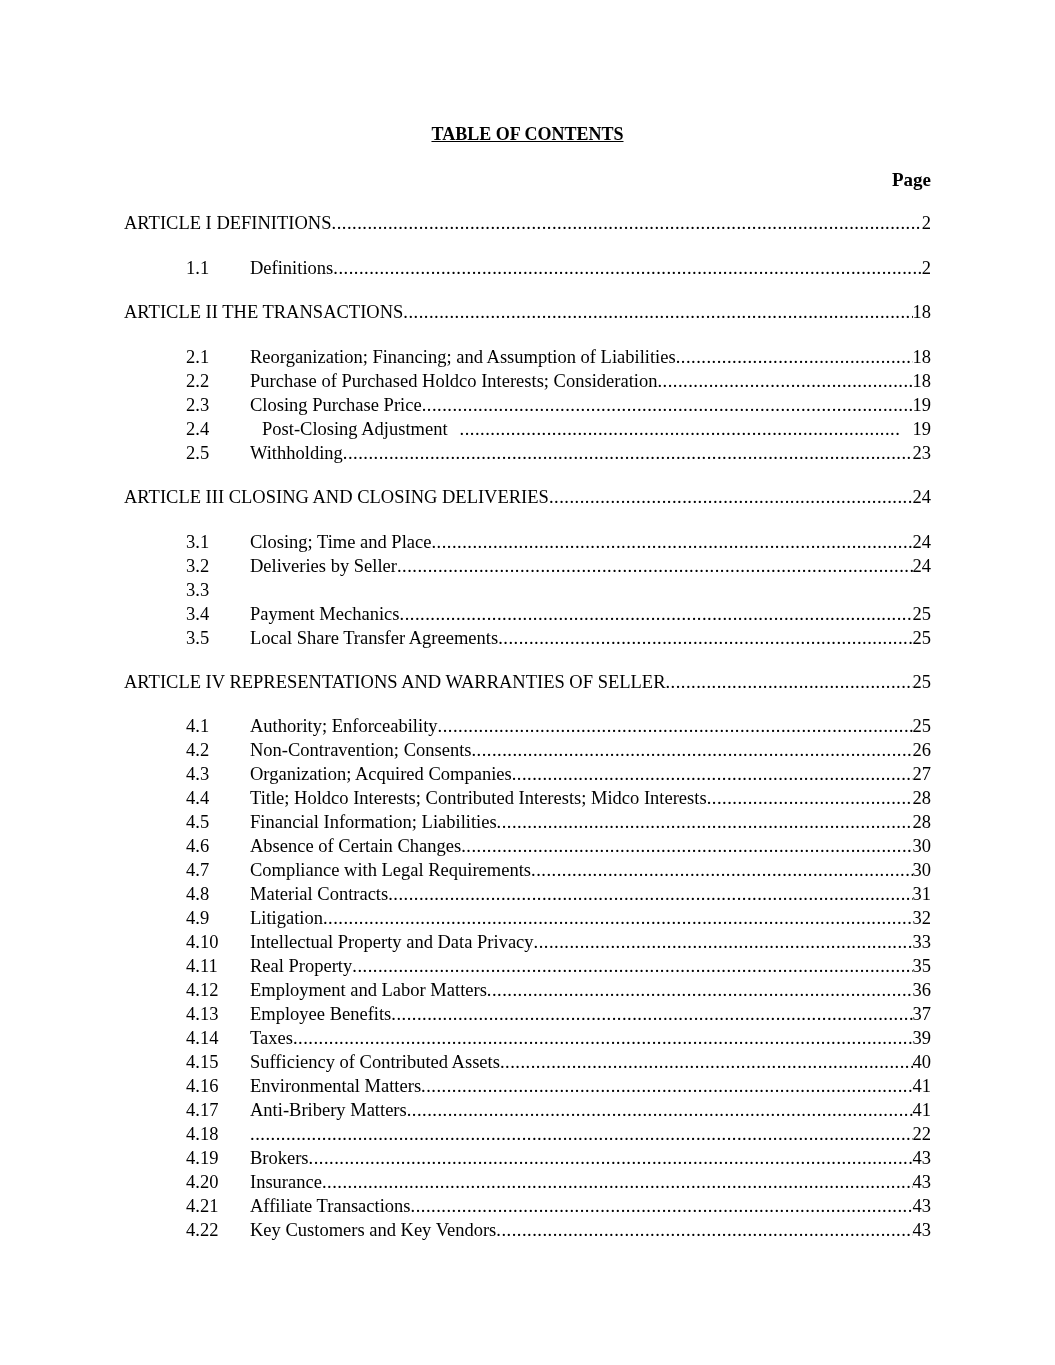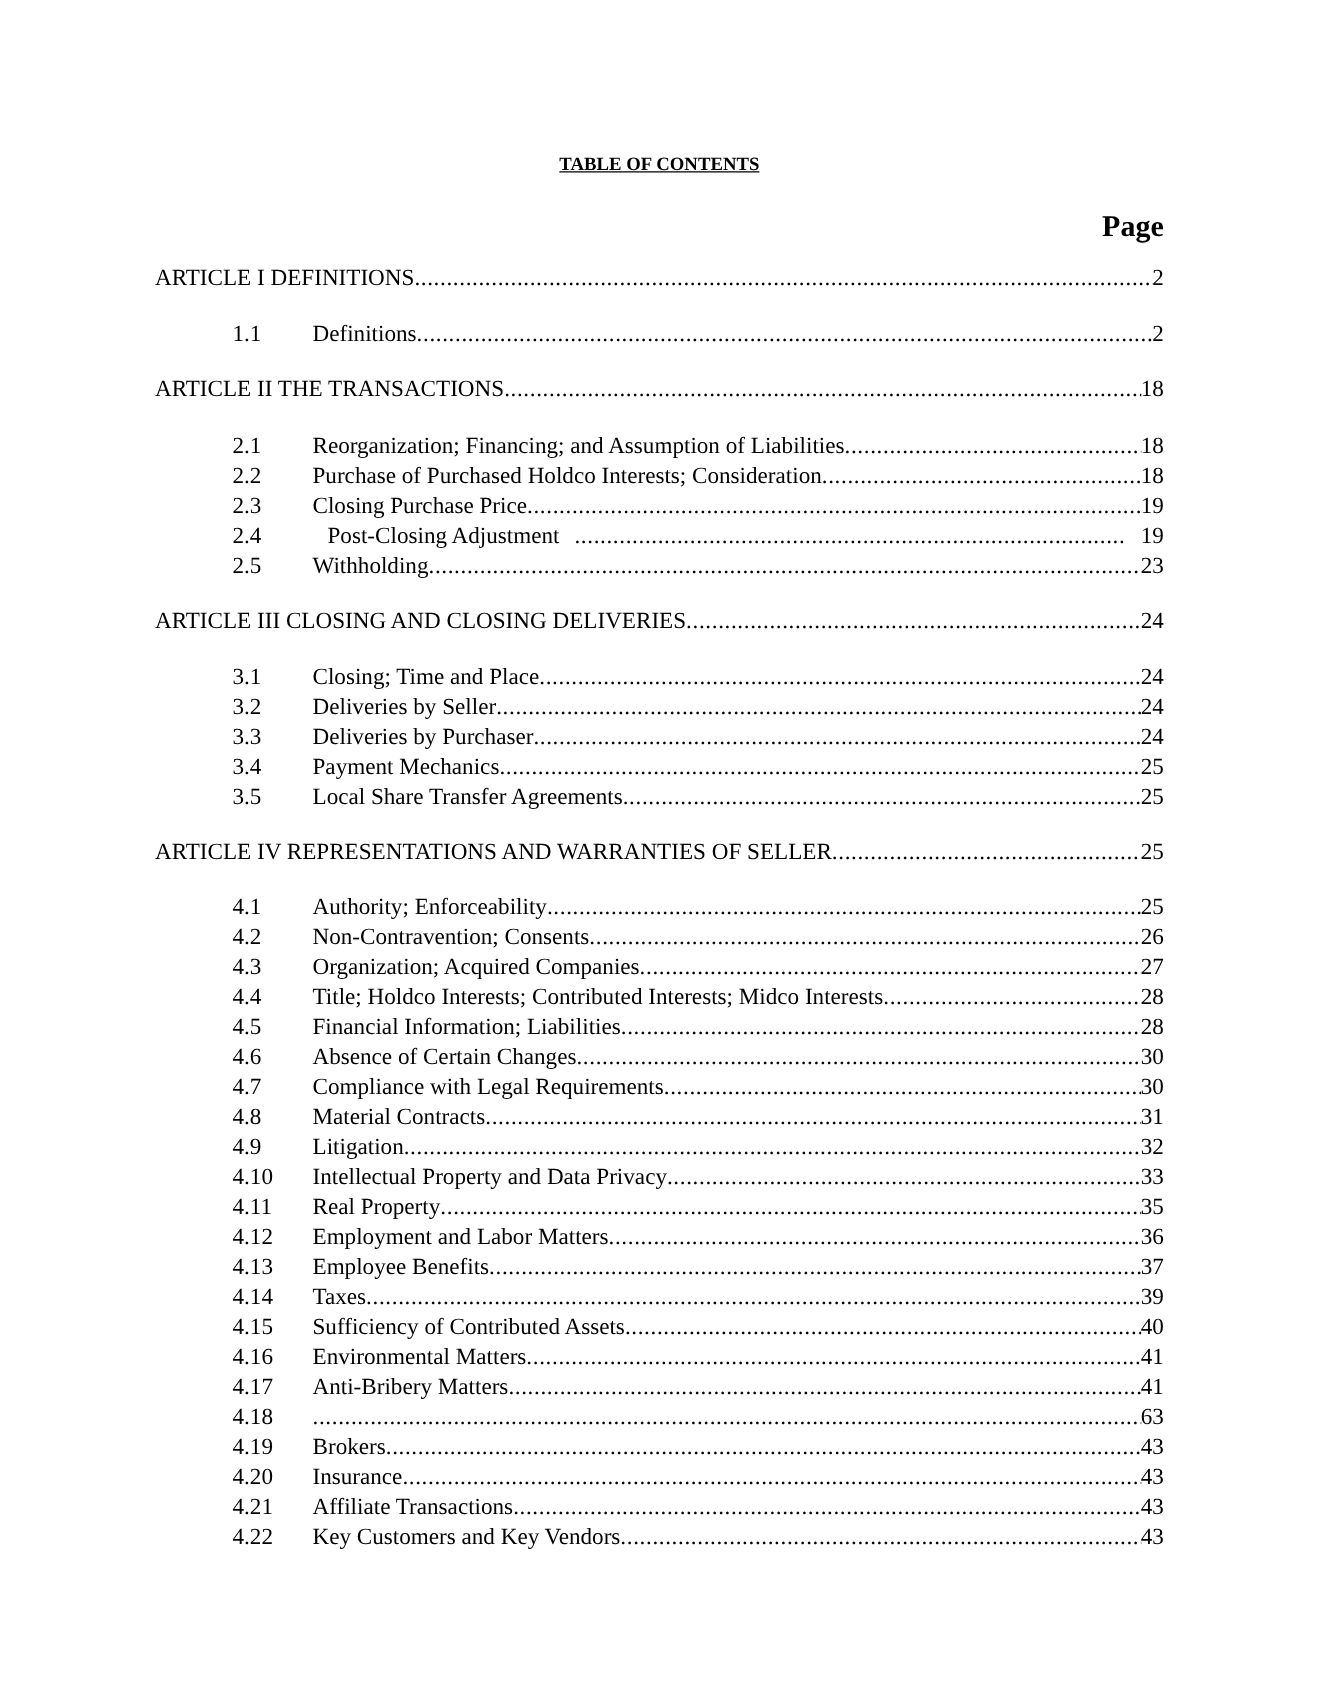--- a/index.html
+++ b/index.html
@@ -1,20 +1,20 @@
 <!DOCTYPE html>
 <html><head>
   <meta charset="utf-8">
   <style>
     html, body { margin: 0; padding: 0; background: #ffffff; }
     body { width: 1055px; height: 1365px; position: relative; overflow: hidden;
       font-family: "Liberation Serif", serif; color: #000; font-size: 18.5px; }
     .title { position: absolute; top: 124px; left: 0; width: 1055px; text-align: center;
-      font-weight: bold; text-decoration: underline; font-size: 15px; }
-    .pagehdr { position: absolute; top: 169px; right: 124px; font-weight: bold; font-size: 24px; }
+      font-weight: bold; text-decoration: underline; font-size: 18px; }
+    .pagehdr { position: absolute; top: 169px; right: 124px; font-weight: bold; font-size: 19px; }
     .toc { position: absolute; left: 124px; width: 807px; top: 0; }
     .row { position: absolute; left: 0; width: 807px; height: 22px; display: flex; align-items: baseline;
       white-space: nowrap; overflow: hidden; }
     .row .num { width: 64px; padding-left: 62px; flex: none; }
     .row .label { flex: none; }
     .row .dots { flex: 1 1 auto; overflow: hidden; letter-spacing: 0.5px; }
     .row .dots::after { content: "........................................................................................................................................................................................................................................................................"; }
     .row .pg { flex: none; }
   </style>
 </head>
@@ -79,21 +79,21 @@
       <span class="label">Closing; Time and Place</span>
       <span class="dots"></span>
       <span class="pg">24</span>
     </div>
     <div class="row section" style="top: 556px;">
       <span class="num">3.2</span>
       <span class="label">Deliveries by Seller</span>
       <span class="dots"></span>
       <span class="pg">24</span>
     </div>
-    <div class="row section" style="top: 580px;">
+    <div class="row section" style="top: 580px; flex-direction: column;">
       <span class="num">3.3</span>
       <span class="label">Deliveries by Purchaser </span>
       <span class="dots"></span>
       <span class="pg">24</span>
     </div>
     <div class="row section" style="top: 604px;">
       <span class="num">3.4</span>
       <span class="label">Payment Mechanics </span>
       <span class="dots"></span>
       <span class="pg">25</span>
@@ -207,21 +207,21 @@
     </div>
     <div class="row section" style="top: 1100px;">
       <span class="num">4.17</span>
       <span class="label">Anti-Bribery Matters</span>
       <span class="dots"></span>
       <span class="pg">41</span>
     </div>
     <div class="row section" style="top: 1124px;">
       <span class="num">4.18</span>
       <span class="dots"></span>
-      <span class="pg">63</span>
+      <span class="pg">22</span>
     </div>
     <div class="row section" style="top: 1148px;">
       <span class="num">4.19</span>
       <span class="label">Brokers</span>
       <span class="dots"></span>
       <span class="pg">43</span>
     </div>
     <div class="row section" style="top: 1172px;">
       <span class="num">4.20</span>
       <span class="label">Insurance</span>

